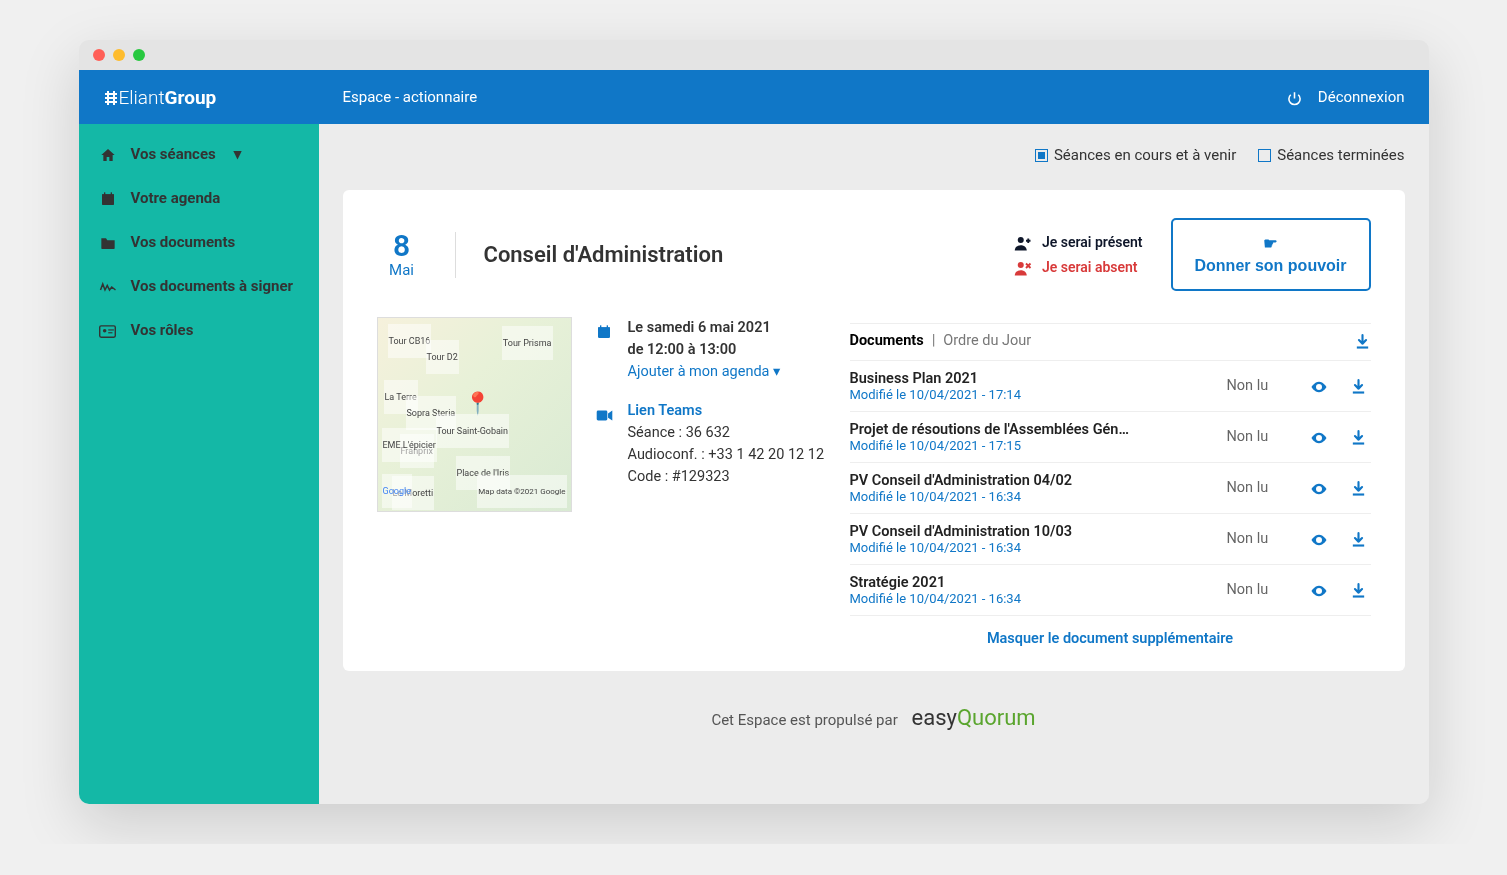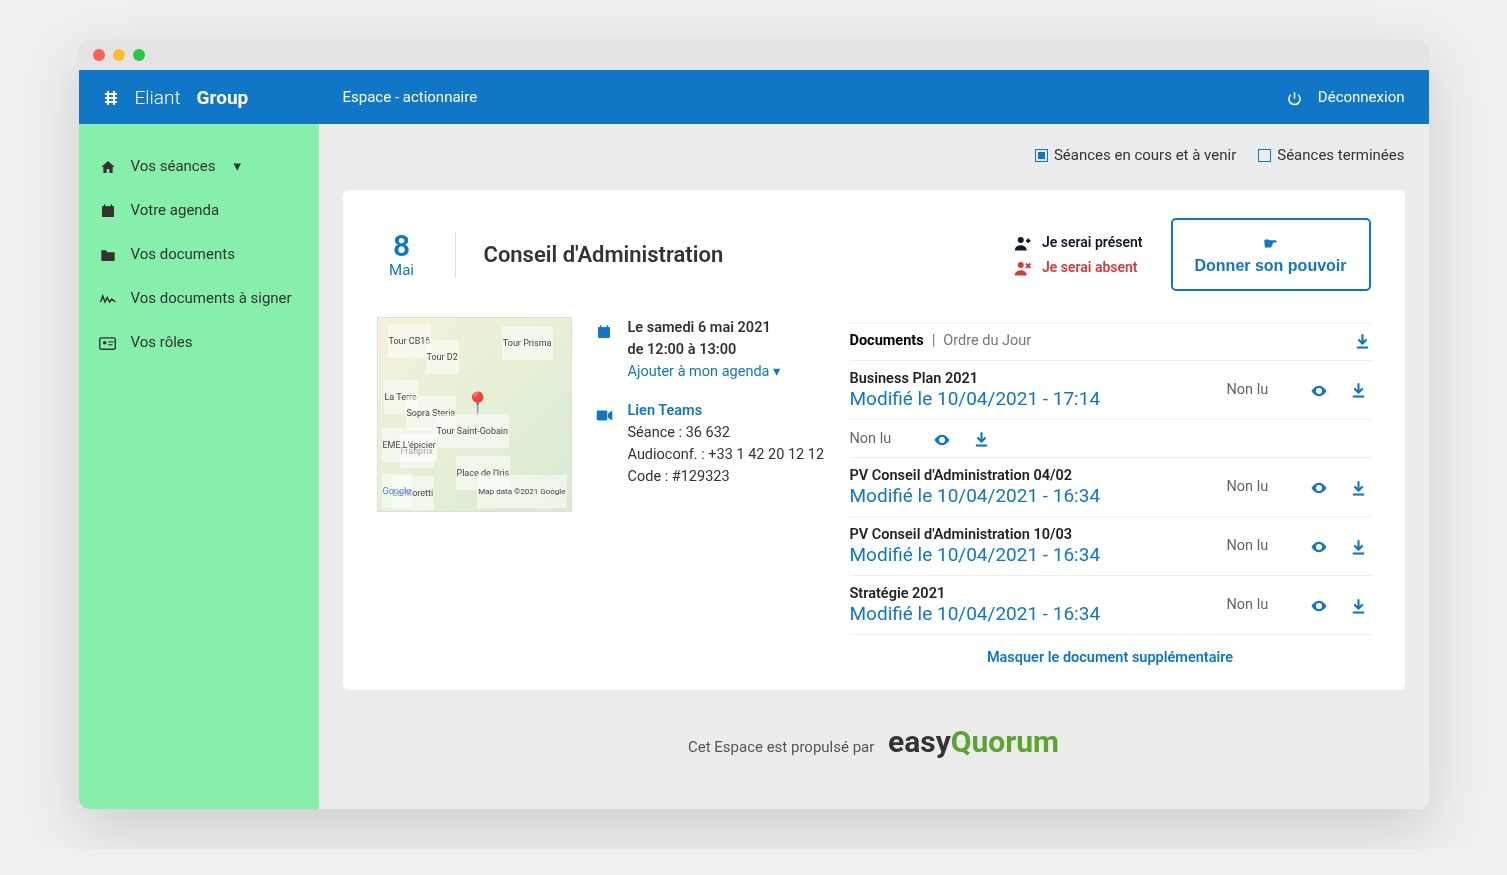--- a/index.html
+++ b/index.html
@@ -2,26 +2,26 @@
 <html><head>
 <meta charset="utf-8">
 <style>
   * { box-sizing: border-box; margin: 0; padding: 0; }
   body { font-family: -apple-system, BlinkMacSystemFont, "Segoe UI", Roboto, Arial, sans-serif; background: #f0f0f0; }
   .window { width: 1350px; margin: 40px auto; background:#e9e9e9; border-radius:10px; overflow:hidden; box-shadow:0 20px 60px rgba(0,0,0,.15); }
   .titlebar { height:30px; display:flex; align-items:center; padding:0 14px; gap:8px; background:#e4e4e4; }
   .dot { width:12px; height:12px; border-radius:50%; }
   .dot-red{background:#ff5f57}.dot-yellow{background:#febc2e}.dot-green{background:#28c840}
   .topbar { background:#1077c7; color:#fff; display:flex; align-items:center; padding:0 24px; height:54px; font-size:16px; }
-  .brand { display:flex; align-items:center; gap:16px; font-size:19px; width:240px; }
+  .brand { display:flex; align-items:center; gap:0; font-size:19px; width:240px; }
   .brand-light{font-weight:300}.brand-bold{font-weight:700}
   .space { flex:0 0 auto; font-size:15px; }
   .logout { margin-left:auto; display:flex; align-items:center; gap:16px; cursor:pointer; font-size:15px; }
   .layout { display:flex; min-height:680px; background:#ececec; }
-  .sidebar { width:240px; background:#86efac; padding:20px 0; }
+  .sidebar { width:240px; background:#14b8a6; padding:8px 0;font-weight:bold; }
   .navitem { display:flex; align-items:center; gap:14px; padding:13px 20px; font-size:15px; color:#333; cursor:pointer; }
   .navitem .ico { width:18px; text-align:center; color:#333; }
   .main { flex:1; padding:22px 24px 30px; }
   .filters { display:flex; justify-content:flex-end; gap:22px; font-size:15px; color:#333; margin-bottom:26px; }
   .filters label { display:flex; align-items:center; gap:6px; cursor:pointer; }
   .cb { width:13px; height:13px; border:1.5px solid #1077c7; display:inline-flex; align-items:center; justify-content:center; }
   .cb.checked::after{content:"";width:7px;height:7px;background:#1077c7;}
   .card { background:#fff; border-radius:6px; padding:28px 34px 22px; }
   .card-head { display:flex; align-items:center; gap:28px; margin-bottom:26px; }
   .date { text-align:center; color:#1077c7; width:50px; }
@@ -43,26 +43,26 @@
   .link { color:#1077c7; cursor:pointer; }
   .docs { flex:1; font-size:14.5px; border-top:1px solid #eee;margin-top:6px;}
   .doc-head { display:flex; align-items:center; padding:8px 0 10px; border-bottom:1px solid #eee; }
   .doc-head b{font-weight:700}
   .doc-head .sep{margin:0 8px;color:#888;font-weight:700}
   .doc-head .odj{color:#777}
   .doc-head .dl{margin-left:auto;color:#1077c7;cursor:pointer}
   .doc-row { display:flex; align-items:center; padding:9px 0; border-bottom:1px solid #eee; gap:16px; }
   .doc-row .left{flex:1;min-width:0}
   .doc-row .name{font-weight:600;color:#222;white-space:nowrap;overflow:hidden;text-overflow:ellipsis}
-  .doc-row .mod{color:#1077c7;font-size:19px}
+  .doc-row .mod{color:#1077c7;font-size:13px}
   .doc-row .unread{color:#666;width:64px}
   .doc-row .act{color:#1077c7;cursor:pointer;width:24px;text-align:center;font-size:16px}
   .hide-extra{text-align:center;color:#1077c7;font-weight:600;padding:14px 0 2px;cursor:pointer}
   .footer { text-align:center; padding:34px 0 20px; color:#555; font-size:15px; }
-  .eq { font-size:30px; font-weight:700; margin-left:10px;margin-top:11px; }
+  .eq { font-size:22px; font-weight:400; margin-left:10px;margin-top:11px; }
   .eq .e{color:#333}.eq .q{color:#5aa52e}
   svg{display:inline-block;vertical-align:middle}
 </style>
 </head>
 <body>
 
 <div class="window">
   <div class="titlebar">
     <span class="dot dot-red"></span>
     <span class="dot dot-yellow"></span>
@@ -249,20 +249,24 @@
                   <div class="unread">Non lu</div>
                   <div class="act"><svg width="18" height="14" viewBox="0 0 24 18" fill="currentColor">
                       <path d="M12 2C6 2 2 9 2 9s4 7 10 7 10-7 10-7-4-7-10-7zm0 11a4 4 0 1 1 0-8 4 4 0 0 1 0 8z"></path>
                     </svg></div>
                   <div class="act"><svg width="17" height="17" viewBox="0 0 24 24" fill="currentColor">
                       <path d="M12 3v12m0 0l-5-5m5 5l5-5" stroke="currentColor" stroke-width="3" fill="none" stroke-linecap="round"></path>
                       <rect x="4" y="19" width="16" height="3"></rect>
                     </svg></div>
                 </div>
                 <div class="doc-row">
+                  <div class="left">
+                    <div class="name">Projet de résoutions de l'Assemblées Gén…</div>
+                    <div class="mod">Modifié le 10/04/2021 - 17:15</div>
+                  </div>
                   <div class="unread">Non lu</div>
                   <div class="act"><svg width="18" height="14" viewBox="0 0 24 18" fill="currentColor">
                       <path d="M12 2C6 2 2 9 2 9s4 7 10 7 10-7 10-7-4-7-10-7zm0 11a4 4 0 1 1 0-8 4 4 0 0 1 0 8z"></path>
                     </svg></div>
                   <div class="act"><svg width="17" height="17" viewBox="0 0 24 24" fill="currentColor">
                       <path d="M12 3v12m0 0l-5-5m5 5l5-5" stroke="currentColor" stroke-width="3" fill="none" stroke-linecap="round"></path>
                       <rect x="4" y="19" width="16" height="3"></rect>
                     </svg></div>
                 </div>
                 <div class="doc-row">

